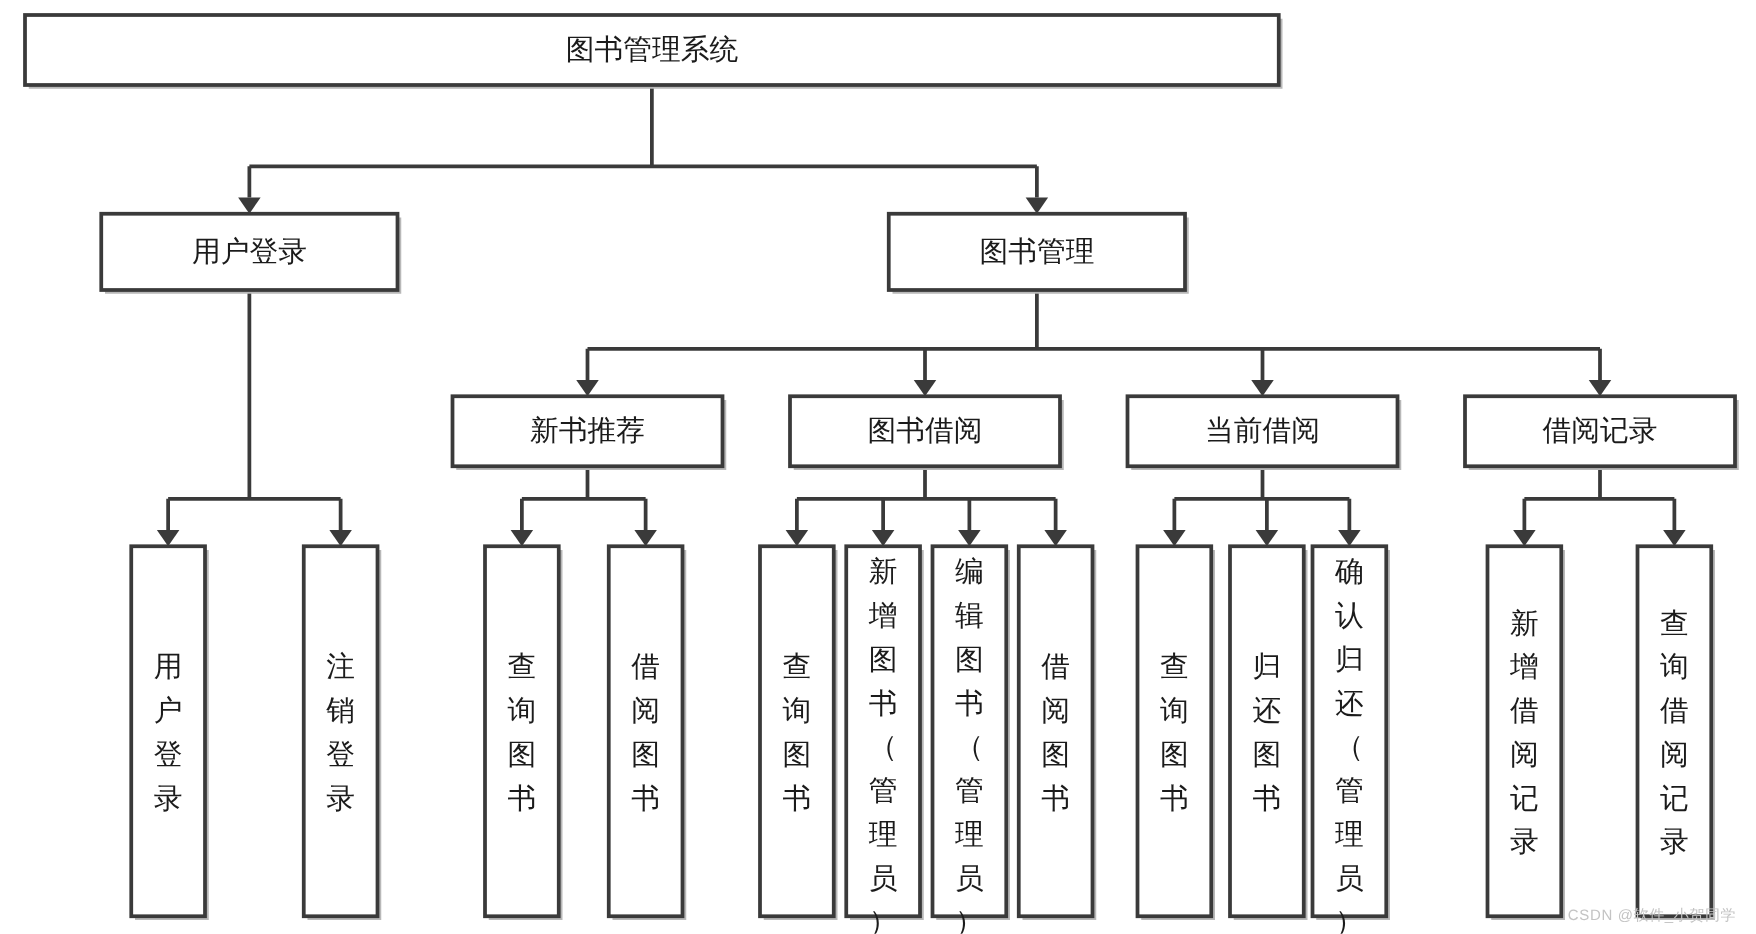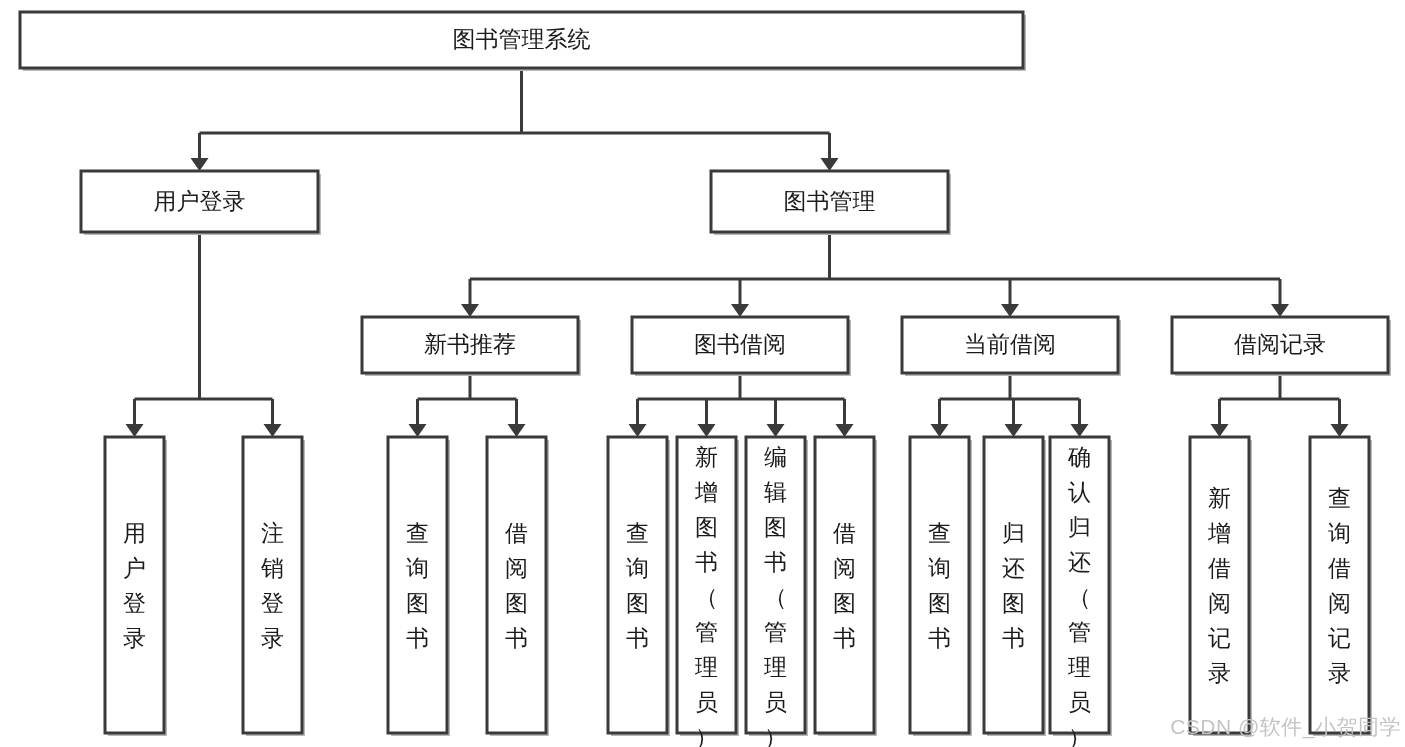--- a/index.html
+++ b/index.html
@@ -18,23 +18,23 @@
     fill:#1b1b1b;font-size:23px;
     text-anchor:middle;dominant-baseline:middle;
     letter-spacing:0px;
   }
   .leaf-text{
     font-family:"Liberation Sans","DejaVu Sans",sans-serif;
     fill:#1b1b1b;font-size:23px;
     text-anchor:middle;
   }
   .watermark{
-    position:absolute;right:4px;bottom:6px;
-    font-family:"Liberation Sans","DejaVu Sans",sans-serif;
-    font-size:21px;color:#c4c4c4;
+    position:absolute;right:16px;bottom:6px;
+    font-family:"Liberation Sans","DejaVu Sans",sans-serif;
+    font-size:12px;color:#c4c4c4;
     white-space:nowrap;pointer-events:none;
     letter-spacing:0.5px;
   }
 </style>
 </head>
 <body>
 
 <svg id="diagram" viewBox="0 0 1405 747">
   <g id="edges-layer">
       <g>

